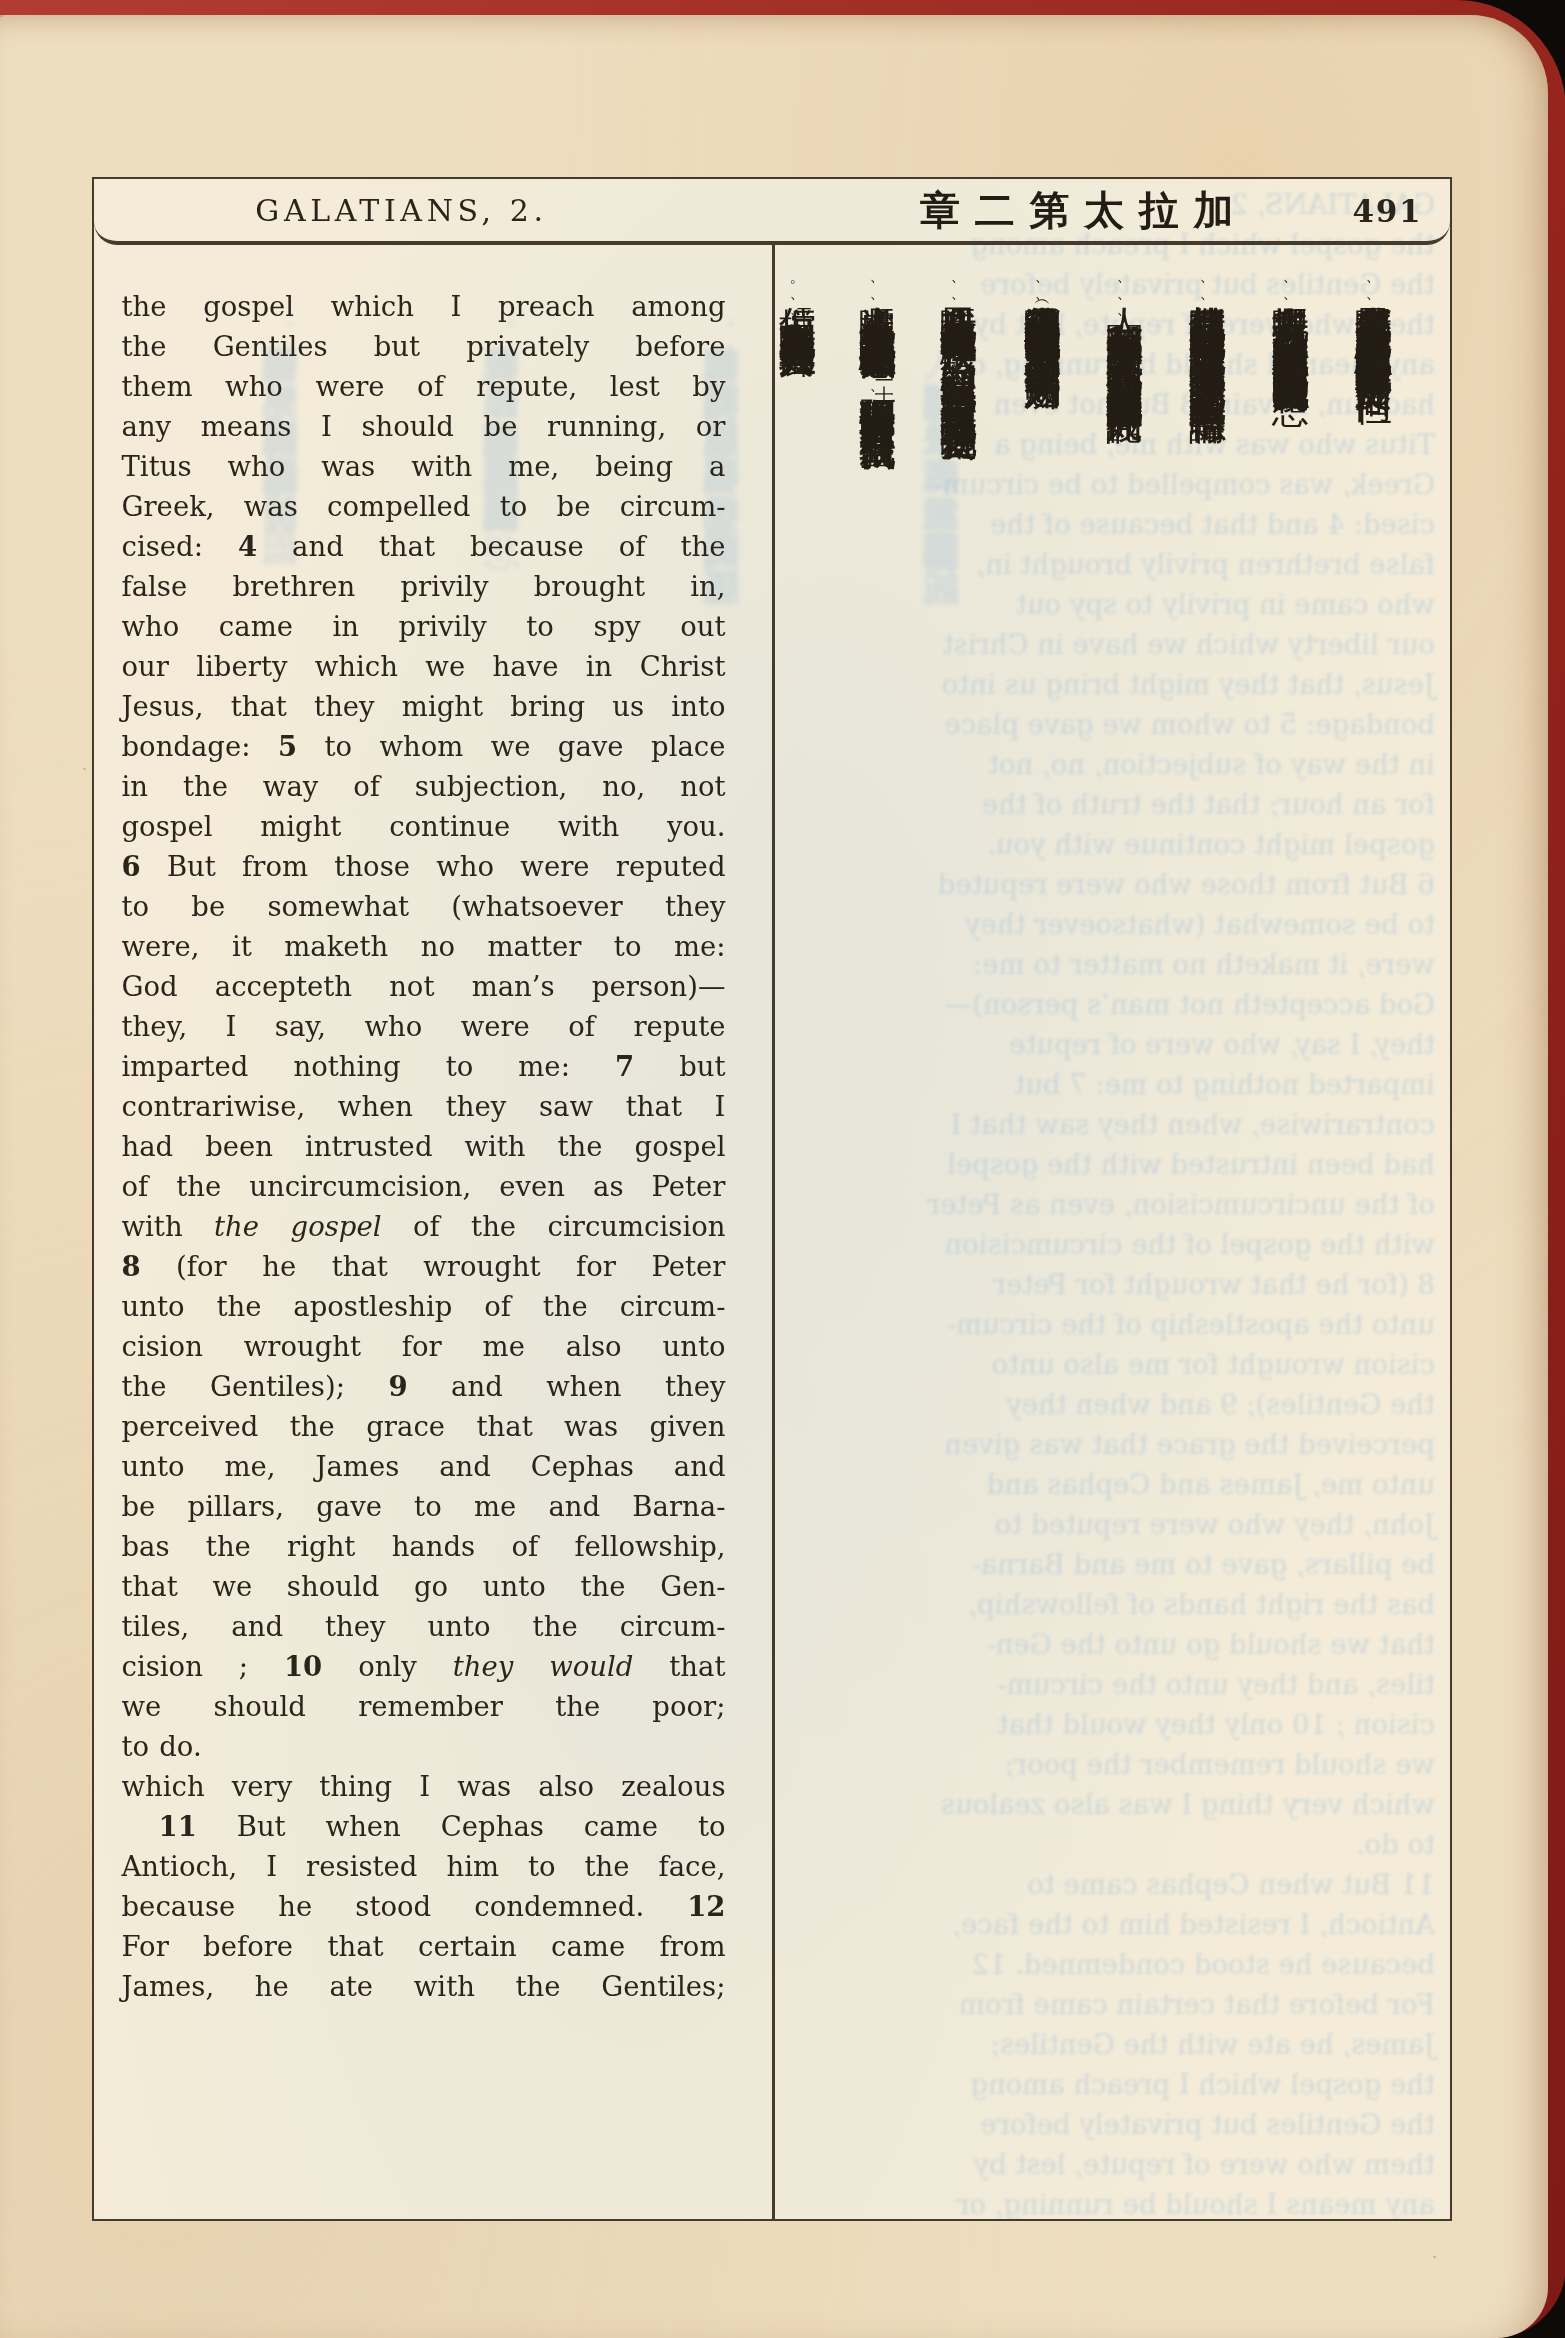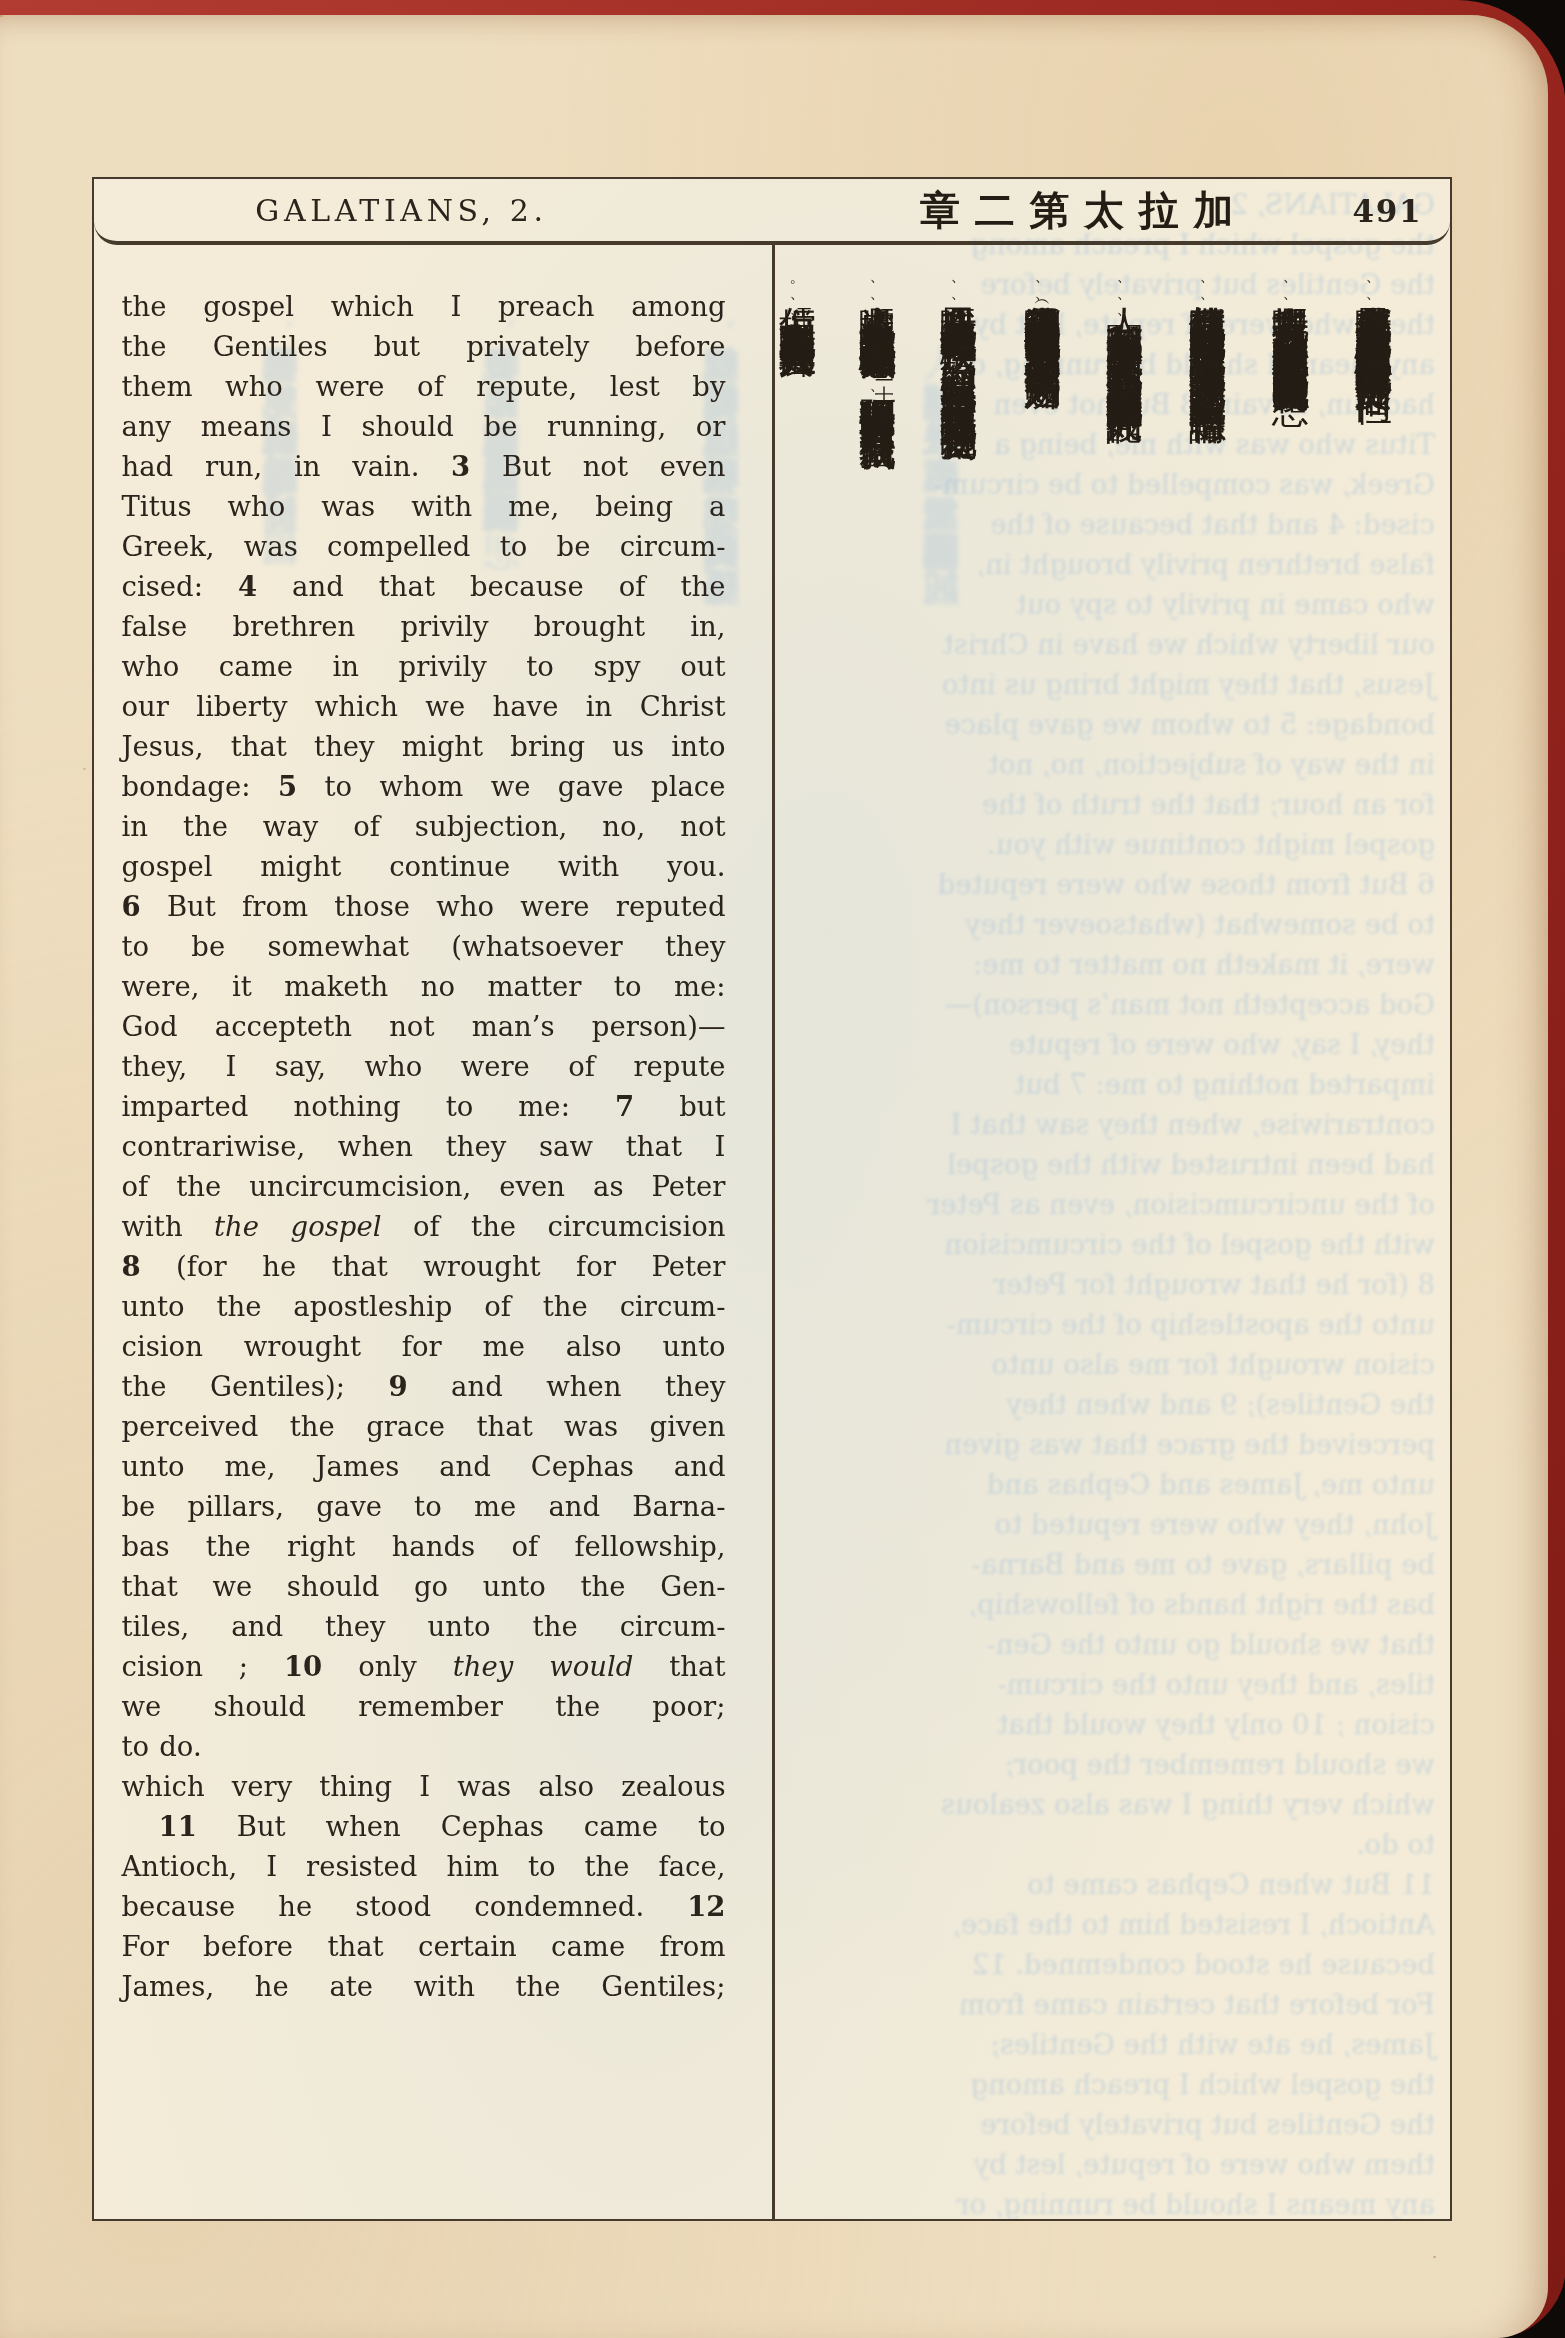--- a/index.html
+++ b/index.html
@@ -155,38 +155,38 @@
       <div class="pageno">491</div>
     </div>
 
     <div class="divider"></div>
 
     <div class="eng" id="eng">
         <div class="eline">the gospel which I preach among</div>
         <div class="eline">the Gentiles but privately before</div>
         <div class="eline">them who were of repute, lest by</div>
         <div class="eline">any means I should be running, or</div>
-        <div class="eline">had run, in vain. <b>3</b> But not even</div>
         <div class="eline">Titus who was with me, being a</div>
         <div class="eline">Greek, was compelled to be circum-</div>
         <div class="eline">cised: <b>4</b> and that because of the</div>
         <div class="eline">false brethren privily brought in,</div>
         <div class="eline">who came in privily to spy out</div>
         <div class="eline">our liberty which we have in Christ</div>
         <div class="eline">Jesus, that they might bring us into</div>
         <div class="eline">bondage: <b>5</b> to whom we gave place</div>
         <div class="eline">in the way of subjection, no, not</div>
         <div class="eline">gospel might continue with you.</div>
         <div class="eline"><b>6</b> But from those who were reputed</div>
         <div class="eline">to be somewhat (whatsoever they</div>
         <div class="eline">were, it maketh no matter to me:</div>
         <div class="eline">God accepteth not man’s person)—</div>
         <div class="eline">they, I say, who were of repute</div>
         <div class="eline">imparted nothing to me: <b>7</b> but</div>
         <div class="eline">contrariwise, when they saw that I</div>
+        <div class="eline">had been intrusted with the gospel</div>
         <div class="eline">of the uncircumcision, even as Peter</div>
         <div class="eline">with <i>the gospel</i> of the circumcision</div>
         <div class="eline"><b>8</b> (for he that wrought for Peter</div>
         <div class="eline">unto the apostleship of the circum-</div>
         <div class="eline">cision wrought for me also unto</div>
         <div class="eline">the Gentiles); <b>9</b> and when they</div>
         <div class="eline">perceived the grace that was given</div>
         <div class="eline">unto me, James and Cephas and</div>
         <div class="eline">be pillars, gave to me and Barna-</div>
         <div class="eline">bas the right hands of fellowship,</div>

